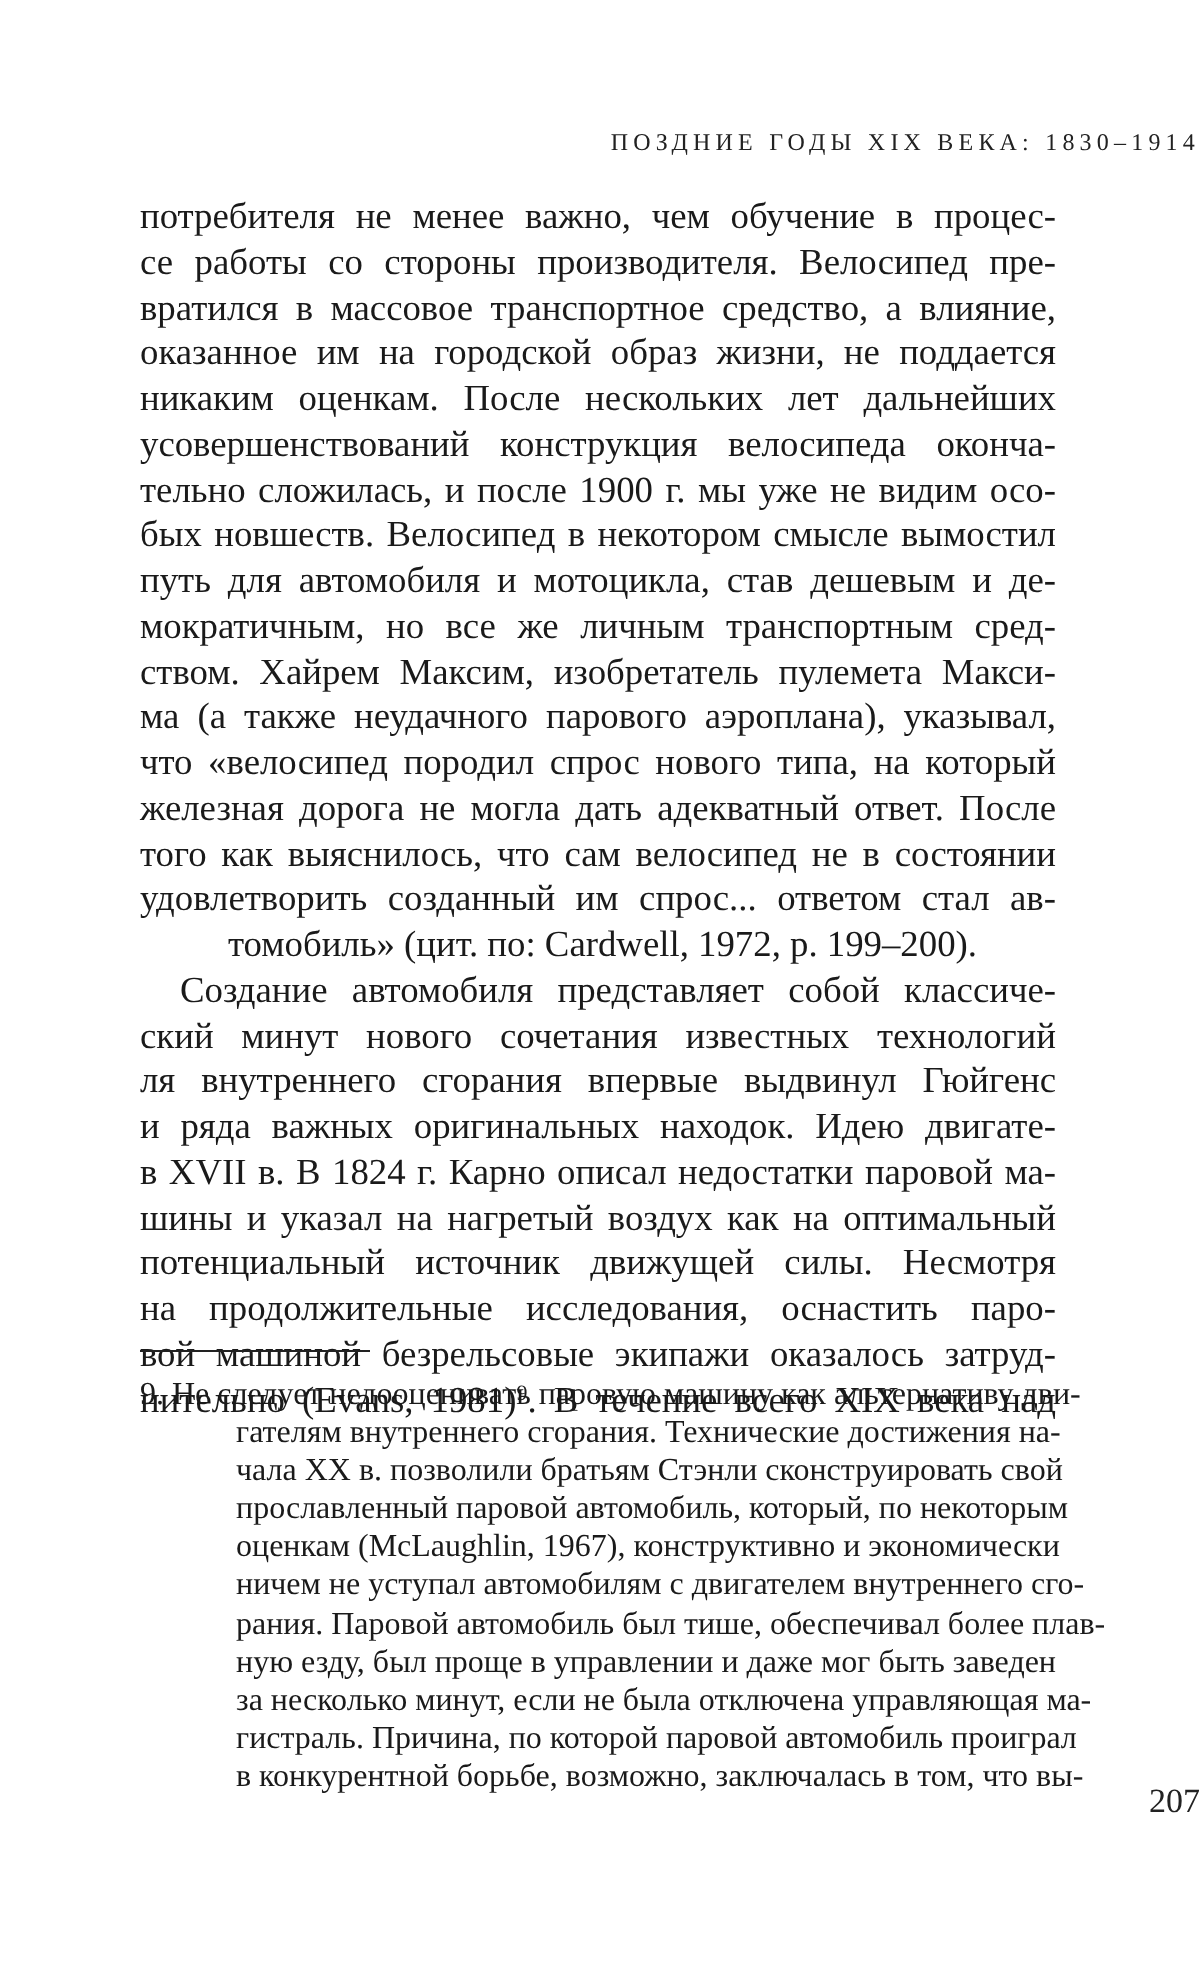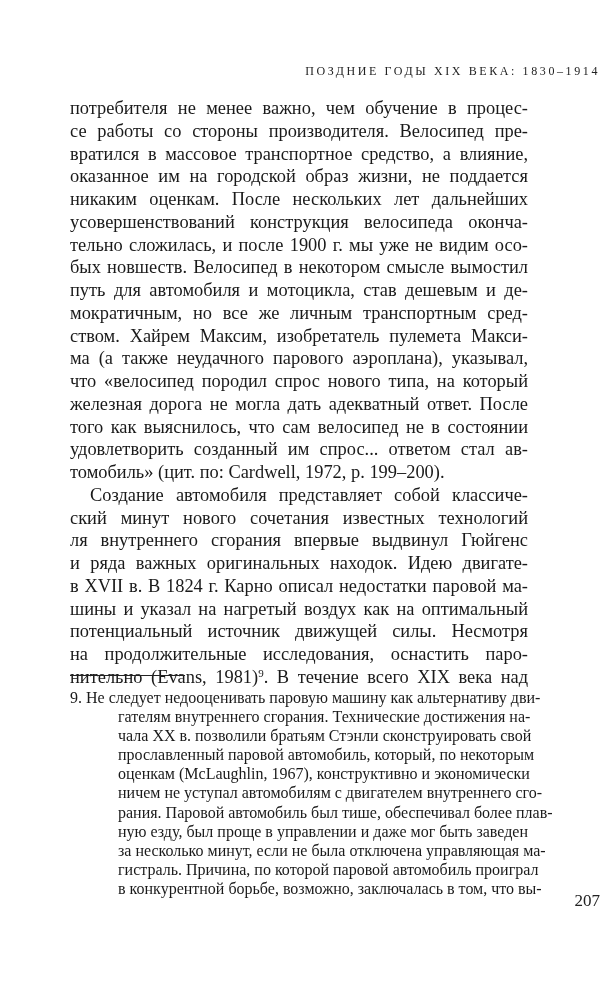--- a/index.html
+++ b/index.html
@@ -1,20 +1,20 @@
 <!DOCTYPE html>
 <html><head>
 <meta charset="utf-8">
 <style>
   html, body { margin: 0; padding: 0; background: #ffffff; }
   body { width: 600px; height: 982px; position: relative; overflow: hidden; color: #1a1a1a; font-family: "DejaVu Serif", "Liberation Serif", serif; }
   .running-head { position: absolute; top: 64px; left: 0; width: 600px; text-align: right; font-family: "Liberation Serif", serif; font-size: 12px; letter-spacing: 2.6px; color: #222; }
   .main-text { position: absolute; top: 97px; left: 70px; width: 458px; font-family: "Liberation Serif", serif; font-size: 18.4px; line-height: 22.75px; }
   .line { display: block; white-space: nowrap; text-align: justify; text-align-last: justify; height: 22.75px; }
-  .line.last { text-align-last: left; }
+  .line.last { text-align-last: left; margin-left: 44px; }
   .line.indent { padding-left: 20px; }
   sup { font-size: 11px; line-height: 0; vertical-align: 6px; }
   .footnote-rule { position: absolute; top: 675px; left: 70px; width: 115px; height: 1px; background: #222; }
   .footnote { position: absolute; top: 688px; left: 70px; width: 458px; font-family: "Liberation Serif", serif; font-size: 16px; line-height: 19.1px; }
   .fn-line { display: block; white-space: nowrap; text-align: justify; text-align-last: justify; height: 19.1px; }
   .fn-line.cont { padding-left: 48px; }
   .page-number { position: absolute; top: 891px; left: 0; width: 600px; text-align: right; font-family: "Liberation Serif", serif; font-size: 17px; color: #222; }
 </style>
 </head>
 <body>
@@ -40,20 +40,21 @@
   <span class="line">удовлетворить созданный им спрос... ответом стал ав-</span>
   <span class="line last">томобиль» (цит. по: Cardwell, 1972, p. 199–200).</span>
   <span class="line indent">Создание автомобиля представляет собой классиче-</span>
   <span class="line">ский минут нового сочетания известных технологий</span>
   <span class="line">ля внутреннего сгорания впервые выдвинул Гюйгенс</span>
   <span class="line">и ряда важных оригинальных находок. Идею двигате-</span>
   <span class="line">в XVII в. В 1824 г. Карно описал недостатки паровой ма-</span>
   <span class="line">шины и указал на нагретый воздух как на оптимальный</span>
   <span class="line">потенциальный источник движущей силы. Несмотря</span>
   <span class="line">на продолжительные исследования, оснастить паро-</span>
+  <span class="line">вой машиной безрельсовые экипажи оказалось затруд-</span>
   <span class="line"><span>нительно (Evans, 1981)</span><sup>9</sup><span>. В течение всего XIX века над</span></span>
 </div>
 
 <div class="footnote-rule"></div>
 
 <div class="footnote">
   <span class="fn-line"><span>9.</span> <span>Не следует недооценивать паровую машину как альтернативу дви-</span></span>
   <span class="fn-line cont">гателям внутреннего сгорания. Технические достижения на-</span>
   <span class="fn-line cont">чала XX в. позволили братьям Стэнли сконструировать свой</span>
   <span class="fn-line cont">прославленный паровой автомобиль, который, по некоторым</span>

